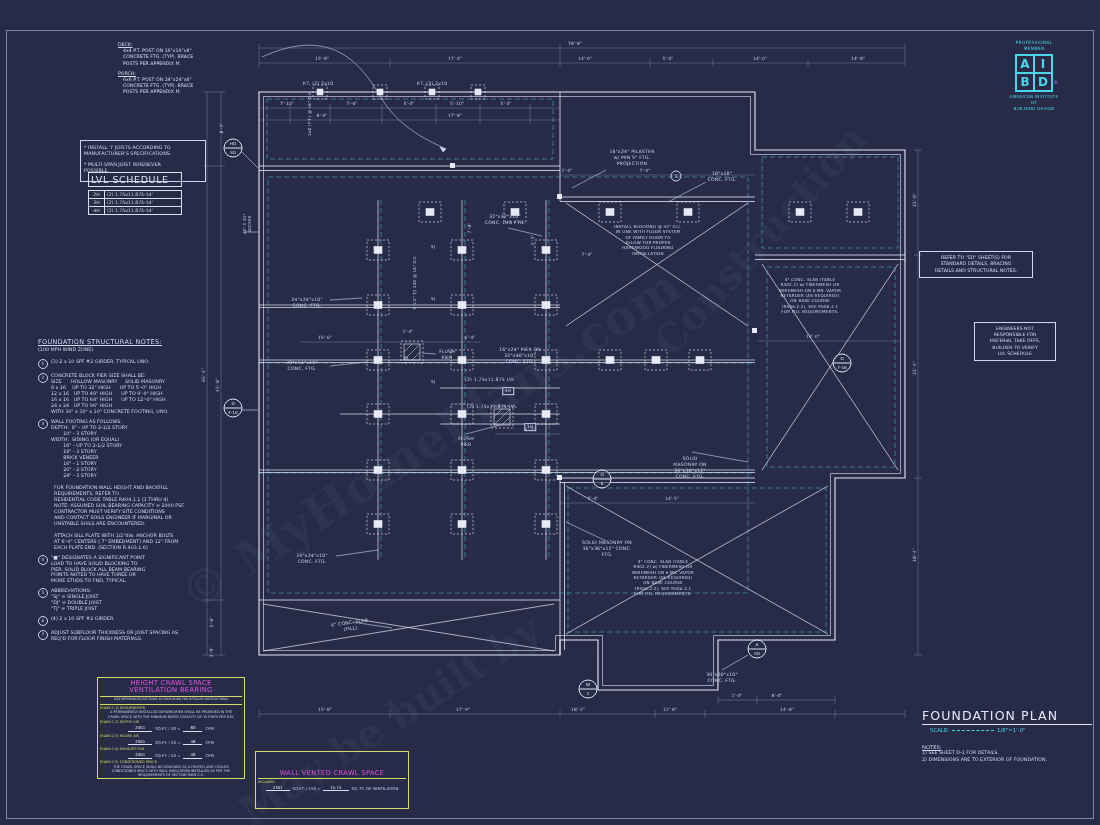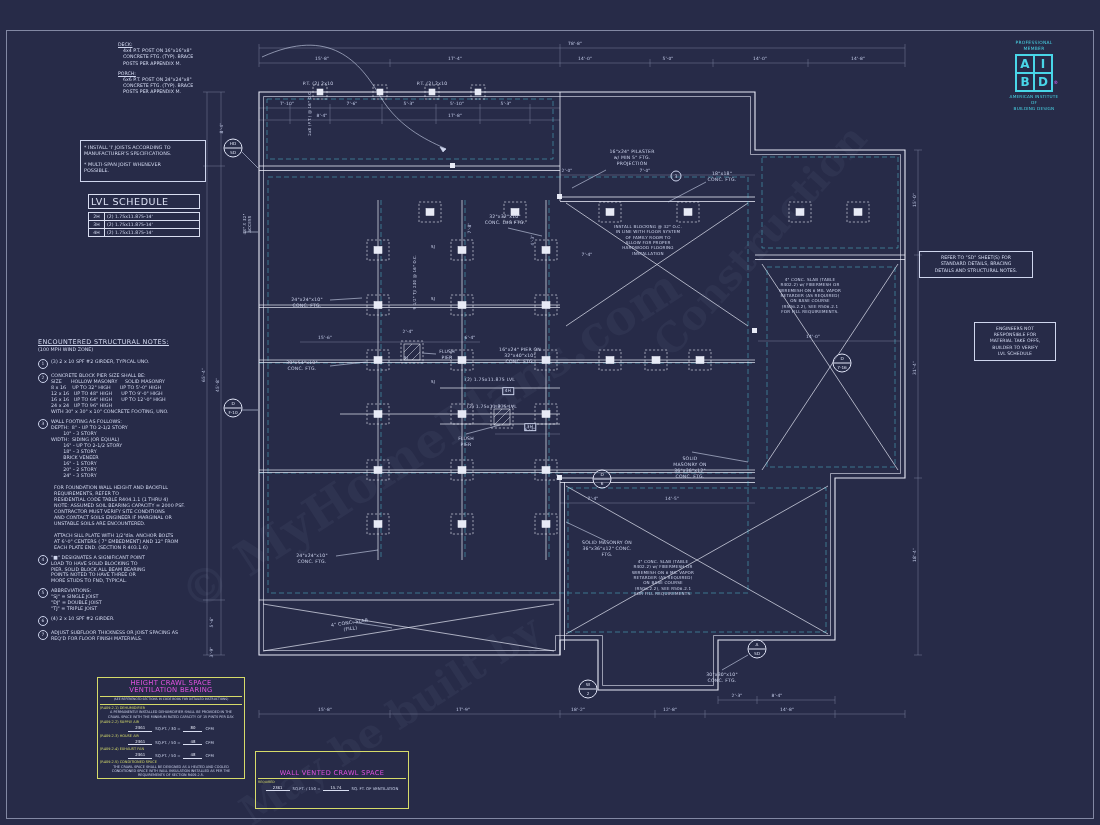--- a/index.html
+++ b/index.html
@@ -21,21 +21,21 @@
   .bubble span{flex:1;display:flex;align-items:center;justify-content:center;width:100%;}
   .bubble .bb{border-top:.7px solid #dfe3f5;}
   
   #deck-porch-note{position:absolute;left:118px;top:42px;width:150px;font-size:4.7px;line-height:1.32;}
   .dp-title{text-decoration:underline;}
   .dp-body{white-space:pre-line;padding-left:5px;margin-bottom:4px;}
   #joist-note{position:absolute;left:80px;top:140px;width:118px;border:.9px solid #cfd6ee;
               padding:3px 3px;font-size:4.9px;line-height:1.3;}
   #joist-note div{white-space:pre-line;margin-bottom:4px;}
   
-  #lvl-schedule{position:absolute;left:88px;top:194px;width:112px;}
+  #lvl-schedule{position:absolute;left:88px;top:172px;width:94px;}
   .lvl-title{border:.9px solid #d9def1;font-size:9.5px;letter-spacing:.6px;padding:1px 2px;color:#dde2f4;}
   .lvl-rows{margin-top:3px;border:.7px solid #d9def1;}
   .lvl-row{display:flex;border-bottom:.7px solid #d9def1;font-size:4.6px;line-height:7px;}
   .lvl-row:last-child{border-bottom:none;}
   .lvl-tag{width:15px;border-right:.7px solid #d9def1;text-align:center;}
   .lvl-spec{flex:1;padding-left:2px;}
   
   #struct-notes{position:absolute;left:38px;top:338px;width:220px;font-size:4.8px;line-height:1.25;}
   .sn-title{font-size:6.4px;text-decoration:underline;letter-spacing:.4px;}
   .sn-sub{margin:1px 0 6px 0;}
@@ -429,21 +429,21 @@
         <span class="lvl-spec">(2) 1.75x11.875-14'</span>
       </div>
       <div class="lvl-row">
         <span class="lvl-tag">4H</span>
         <span class="lvl-spec">(2) 1.75x11.875-14'</span>
       </div>
     </div>
   </div>
 
   <div id="struct-notes">
-    <div class="sn-title">ENCOUNTERED STRUCTURAL NOTES:</div>
+    <div class="sn-title">FOUNDATION STRUCTURAL NOTES:</div>
     <div class="sn-sub">(100 MPH WIND ZONE)</div>
     <div class="sn-item">
       <span class="sn-num">1</span>
       <span class="sn-text">(3) 2 x 10 SPF #2 GIRDER, TYPICAL UNO.</span>
     </div>
     <div class="sn-item">
       <span class="sn-num">2</span>
       <span class="sn-text">CONCRETE BLOCK PIER SIZE SHALL BE:
 SIZE      HOLLOW MASONRY     SOLID MASONRY
 8 x 16    UP TO 32" HIGH      UP TO 5'-0" HIGH
@@ -567,13 +567,24 @@
     <div class="wv-title">WALL VENTED CRAWL SPACE</div>
     <div class="wv-req">REQUIRED</div>
     <div class="wv-calc">
       <span class="u">2361</span>
       <span>SQ.FT. / 150 =</span>
       <span class="u">15.74</span>
       <span>SQ. FT. OF VENTILATION</span>
     </div>
   </div>
 
+  <div id="title-block">
+    <div class="tb-title">FOUNDATION PLAN</div>
+    <div class="tb-scale">
+      <span>SCALE:</span>
+      <span class="tb-dots"></span>
+      <span>1/8"=1'-0"</span>
+    </div>
+    <div class="tb-notes-title">NOTES:</div>
+    <div class="tb-note">1)  SEE SHEET D-1 FOR DETAILS.</div>
+    <div class="tb-note">2)  DIMENSIONS ARE TO EXTERIOR OF FOUNDATION.</div>
+  </div>
 </div>
 
 </body></html>

